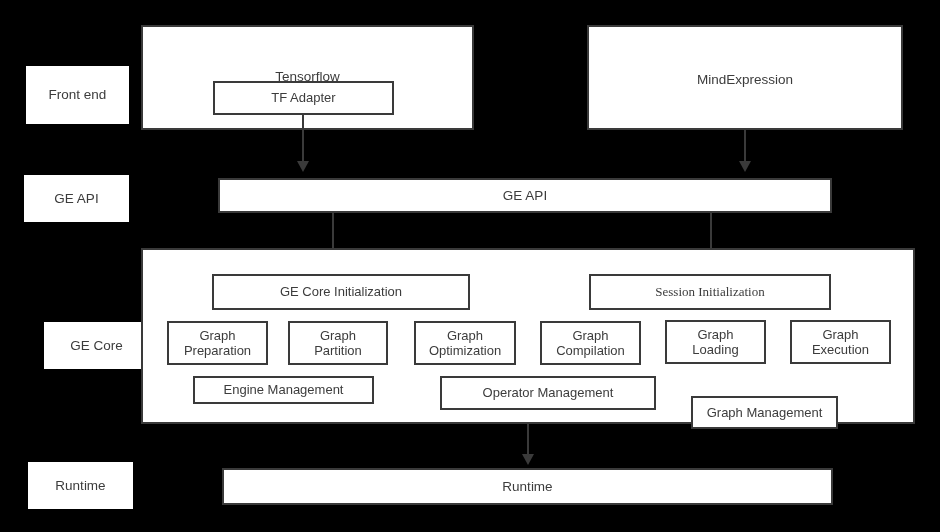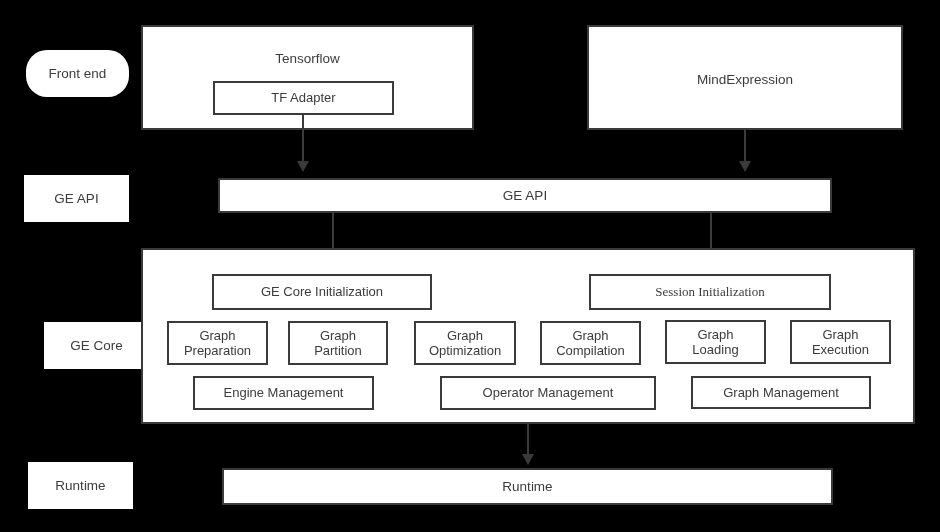--- a/index.html
+++ b/index.html
@@ -69,30 +69,30 @@
     border-left: 6px solid transparent;
     border-right: 6px solid transparent;
     border-top: 11px solid #3a3a3a;
   }
 </style>
 </head>
 <body>
 
 <div id="canvas">
 
-  <div class="box layer-label" style="left:26px; top:50px; width:103px; height:47px;border-radius:21px;">Front end</div>
+  <div class="box layer-label" style="left:26px; top:66px; width:103px; height:58px;">Front end</div>
 
   <div class="box layer-label" style="left:24px; top:175px; width:105px; height:47px;">GE API</div>
 
   <div class="box layer-label" style="left:24px; top:322px; width:105px; height:47px;margin-left:20px;">GE Core</div>
 
   <div class="box layer-label" style="left:28px; top:462px; width:105px; height:47px;">Runtime</div>
 
   <div class="box panel" style="left:141px; top:25px; width:333px; height:105px;">
-    <div class="panel-title" style="top:24px;">Tensorflow</div>
+    <div class="panel-title" style="top:42px;">Tensorflow</div>
   </div>
   <div class="box panel" style="left:587px; top:25px; width:316px; height:105px;">
     <div class="panel-title" style="top:45px;">MindExpression</div>
   </div>
 
   <div class="box inner" style="left:213px; top:81px; width:181px; height:34px;">TF Adapter</div>
 
   <div class="arrow-line" style="left:302px; top:114px; height:50px;"></div>
   <div class="arrow-head" style="left:297px; top:161px;"></div>
 
@@ -102,21 +102,21 @@
   <div class="box bar" style="left:218px; top:178px; width:614px; height:35px;">GE API</div>
 
   <div class="arrow-line" style="left:332px; top:213px; height:46px;"></div>
   <div class="arrow-head" style="left:327px; top:257px;"></div>
 
   <div class="arrow-line" style="left:710px; top:213px; height:46px;"></div>
   <div class="arrow-head" style="left:705px; top:257px;"></div>
 
   <div class="box panel" style="left:141px; top:248px; width:774px; height:176px;"></div>
 
-  <div class="box inner" style="left:212px; top:274px; width:220px; height:36px;">GE Core Initialization</div>
+  <div class="box inner" style="left:212px; top:274px; width:258px; height:36px;">GE Core Initialization</div>
 
   <div class="box inner" style="left:589px; top:274px; width:242px; height:36px;font-family:Liberation Serif, serif;">Session Initialization</div>
 
   <div class="box inner" style="left:167px; top:321px; width:101px; height:44px;">Graph
 Preparation</div>
 
   <div class="box inner" style="left:288px; top:321px; width:100px; height:44px;">Graph
 Partition</div>
 
   <div class="box inner" style="left:414px; top:321px; width:102px; height:44px;">Graph
@@ -124,24 +124,24 @@
 
   <div class="box inner" style="left:540px; top:321px; width:101px; height:44px;">Graph
 Compilation</div>
 
   <div class="box inner" style="left:665px; top:320px; width:101px; height:44px;">Graph
 Loading</div>
 
   <div class="box inner" style="left:790px; top:320px; width:101px; height:44px;">Graph
 Execution</div>
 
-  <div class="box inner" style="left:193px; top:376px; width:181px; height:34px;">Engine Management</div>
+  <div class="box inner" style="left:193px; top:376px; width:181px; height:28px;">Engine Management</div>
 
   <div class="box inner" style="left:440px; top:376px; width:216px; height:34px;">Operator Management</div>
 
-  <div class="box inner" style="left:691px; top:376px; width:180px; height:33px;">Graph Management</div>
+  <div class="box inner" style="left:691px; top:396px; width:147px; height:33px;">Graph Management</div>
 
   <div class="arrow-line" style="left:527px; top:424px; height:32px;"></div>
   <div class="arrow-head" style="left:522px; top:454px;"></div>
 
   <div class="box bar" style="left:222px; top:468px; width:611px; height:37px;">Runtime</div>
 
 </div>
 
 </body></html>

